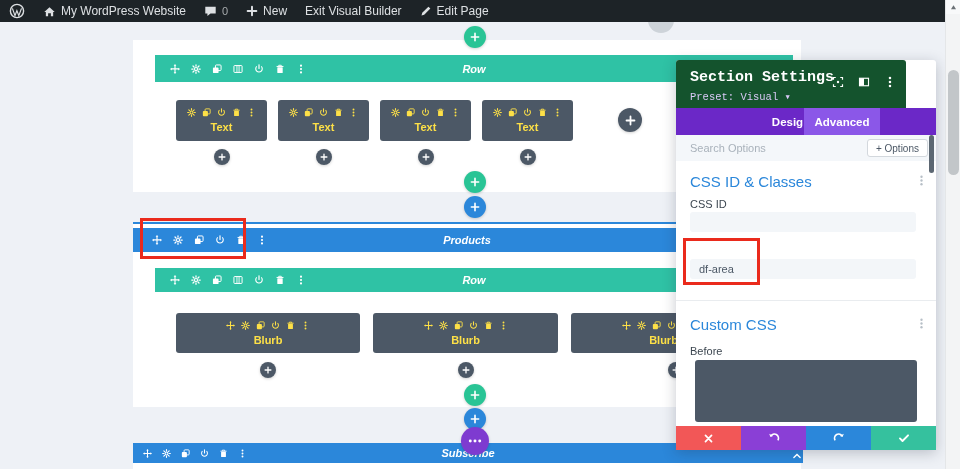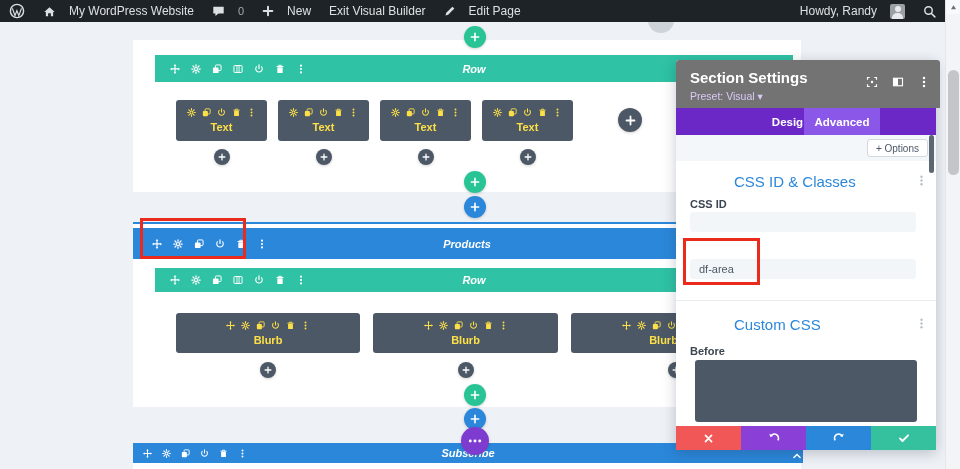--- a/index.html
+++ b/index.html
@@ -3,21 +3,21 @@
 <meta charset="utf-8">
 <style>
   * { margin:0; padding:0; box-sizing:border-box; }
   html,body { width:960px; height:469px; overflow:hidden; }
   body { font-family:"Liberation Sans","DejaVu Sans",sans-serif; background:#eef1f6; position:relative; }
   .abs { position:absolute; }
 
   
   .admin-bar { left:0; top:0; width:945px; height:22px; background:#1d2327; color:#dde0e3;
     display:flex; align-items:center; font-size:12px; z-index:100; }
-  .ab-item { display:flex; align-items:center; gap:13px; padding:0 9px; height:22px; cursor:pointer; white-space:nowrap; }
+  .ab-item { display:flex; align-items:center; gap:5px; padding:0 9px; height:22px; cursor:pointer; white-space:nowrap; }
   .ab-right { margin-left:auto; display:flex; align-items:center; }
   .ab-count { color:#a7aaad; font-size:11px; }
   .avatar { width:15px; height:15px; background:#9aa0a6; border-radius:2px; display:inline-block;
     position:relative; overflow:hidden; }
   .avatar:before { content:""; position:absolute; left:4.5px; top:2.5px; width:6px; height:6px; border-radius:50%; background:#e8eaed; }
   .avatar:after  { content:""; position:absolute; left:2px; top:9px; width:11px; height:7px; border-radius:5px 5px 0 0; background:#e8eaed; }
 
   
   .scrollbar { left:945px; top:0; width:15px; height:469px; background:#f3f4f5; z-index:90; border-left:1px solid #e4e6e8; }
   .sb-arrow { left:0; top:0; width:15px; height:14px; background:#f8f9fa; color:#6a7075; display:flex; align-items:center; justify-content:center; }
@@ -40,37 +40,37 @@
   .c-dark { background:#4c5866; }
   .c-green{ background:#29c495; }
   .c-blue { background:#2b87da; }
   .c-purple{ background:#7e3bd0; }
 
   .redbox { border:3px solid #ea2a1c; z-index:60; background:transparent; }
 
   
   .modal { left:676px; top:60px; width:260px; height:390px; background:#fff; z-index:50;
     box-shadow:0 3px 14px rgba(30,40,60,.25); border-radius:3px 3px 0 0; }
-  .m-header { position:absolute; left:0; top:0; width:264px; height:48px; background:#737373; border-radius:3px 3px 0 0; }
+  .m-header { position:absolute; left:0; top:0; width:230px; height:48px; background:#14532d; border-radius:3px 3px 0 0;font-family:Liberation Mono, monospace; }
   .m-title { position:absolute; left:14px; top:9px; color:#fff; font-size:15px; font-weight:bold; }
   .m-preset { position:absolute; left:14px; top:30px; color:#d9c9f6; font-size:10.5px; }
   .m-hicons { position:absolute; right:10px; top:16px; display:flex; gap:14px; color:#fff; }
   .m-tabs { position:absolute; left:0; top:48px; width:260px; height:27px; background:#6b28c7; }
   .m-tab { position:absolute; top:0; height:27px; display:flex; align-items:center; justify-content:center;
     color:#fff; font-size:11.5px; font-weight:bold; cursor:pointer; }
   .m-tab.active { background:#8b57e8; }
   .m-search { position:absolute; left:0; top:75px; width:260px; height:26px; background:#f4f7fa; display:flex; align-items:center; }
   .m-search input { border:0; background:transparent; outline:none; font-size:11px; color:#4c5866;
     padding-left:14px; width:160px; font-family:inherit; }
   .m-search input::placeholder { color:#a9b2bb; }
   .filter-btn { position:absolute; right:8px; top:4px; height:18px; padding:0 8px; background:#fff;
     border:1px solid #d3d8dd; border-radius:3px; font-size:10px; color:#4c5866; display:flex; align-items:center; cursor:pointer; }
-  .m-heading { color:#2b87da; font-size:15px;margin-left:44px; }
+  .m-heading { color:#2b87da; font-size:15px; }
   .m-kebab { color:#b7bfc7; }
-  .m-label { color:#3c4650; font-size:11px; font-weight:bold; }
+  .m-label { color:#3c4650; font-size:11px; font-weight:normal; }
   .m-input { background:#f3f6f9; border:0; border-radius:3px; width:226px; height:20px;
     font-size:11px; color:#4c5866; padding-left:9px; outline:none; font-family:inherit; }
   .m-divider { left:0; width:260px; height:1px; background:#e9ecef; }
   .m-textarea { background:#4c5866; border-radius:3px; }
   .m-btns { position:absolute; left:0; top:366px; width:260px; height:24px; display:flex; }
   .m-btn { width:65px; height:24px; display:flex; align-items:center; justify-content:center; color:#fff; cursor:pointer; }
   .mscroll { position:absolute; right:2px; top:75px; width:5px; height:38px; background:#4a5663; border-radius:3px; opacity:.9; }
 
   .topcircle { left:648px; top:7px; width:26px; height:26px; border-radius:50%; background:#cdd3d9; z-index:5; }
   .caret { color:#fff; }
@@ -193,31 +193,20 @@
   </div>
   <div class="ab-item">
     <span>Exit Visual Builder</span>
   </div>
   <div class="ab-item">
     <svg width="12" height="12">
         <use href="#i-pencil"></use>
       </svg>
     <span>Edit Page</span>
   </div>
-  <div class="ab-right">
-    <div class="ab-item">
-      <span>Howdy, Randy</span>
-      <span class="avatar"></span>
-    </div>
-    <div class="ab-item">
-      <svg width="13" height="13">
-          <use href="#i-search"></use>
-        </svg>
-    </div>
-  </div>
 </div>
 
 <div class="abs scrollbar">
   <div class="abs sb-arrow">
       <svg width="9" height="9">
         <use href="#i-tri-up"></use>
       </svg>
     </div>
   <div class="abs sb-thumb"></div>
 </div>
@@ -373,21 +362,21 @@
   </div>
 <div class="abs pcircle c-blue" style="left:464px; top:196px; width:22px; height:22px; z-index:6;">
     <svg width="10" height="10">
       <use href="#i-plus"></use>
     </svg>
   </div>
 
 <div class="abs" style="left:133px; top:222px; width:668px; height:2px; background:#2b87da;"></div>
 <div class="abs white" style="left:133px; top:224px; width:668px; height:183px;"></div>
 
-<div class="abs bar blue" style="left:133px; top:228px; width:668px; height:31px;">
+<div class="abs bar blue" style="left:133px; top:228px; width:668px; height:24px;">
   <span class="bar-label">Products</span>
   <div class="bar-icons" style="position:relative; padding-left:19px;">
     <svg width="10" height="10">
         <use href="#i-move"></use>
       </svg>
     <svg width="10" height="10">
         <use href="#i-gear"></use>
       </svg>
     <svg width="10" height="10">
         <use href="#i-copy"></use>
@@ -578,20 +567,21 @@
       <svg width="12" height="12">
           <use href="#i-dots-v"></use>
         </svg>
     </div>
   </div>
   <div class="m-tabs">
     <div class="m-tab" style="left:80px; width:70px;">Design</div>
     <div class="m-tab active" style="left:128px; width:76px;">Advanced</div>
   </div>
   <div class="m-search">
+    <input type="text" placeholder="Search Options" style="">
     <div class="filter-btn">+ Options</div>
   </div>
   <div class="mscroll"></div>
 
   <div class="abs m-heading" style="left:14px; top:113px;">CSS ID &amp; Classes</div>
   <svg class="abs m-kebab" style="left:240px; top:115px;" width="11" height="11">
       <use href="#i-dots-v"></use>
     </svg>
 
   <div class="abs m-label" style="left:14px; top:138px;">CSS ID</div>

